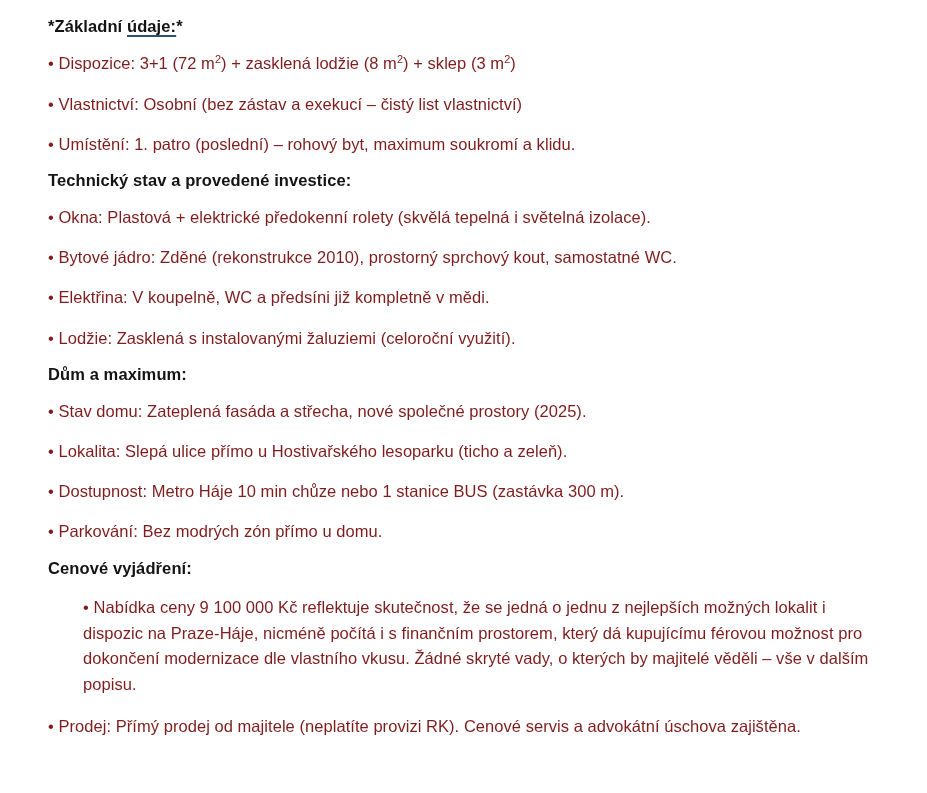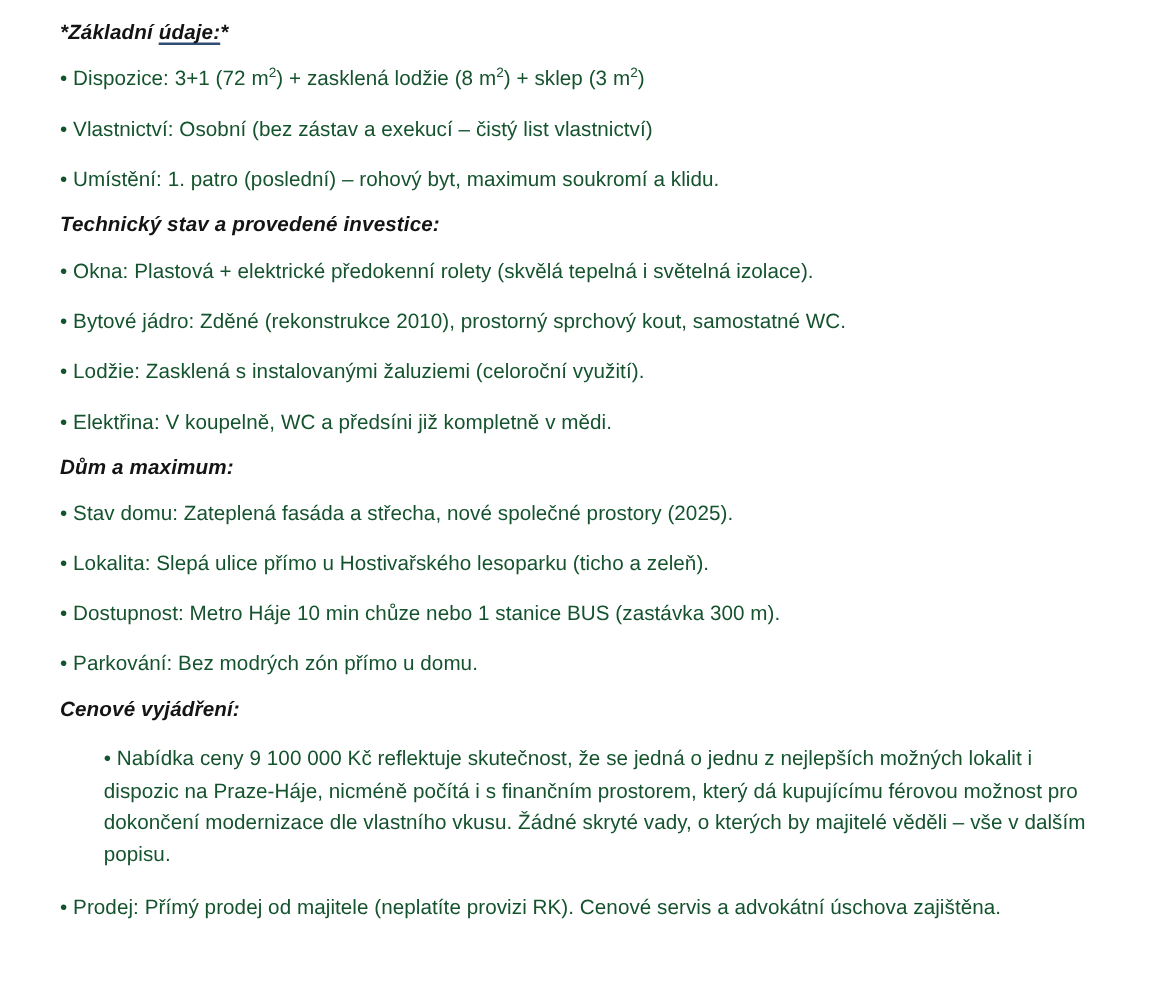--- a/index.html
+++ b/index.html
@@ -32,38 +32,37 @@
   }
   
   .heading {
     font-weight: bold;
     font-size: 16.5px;
     line-height: 1.30;
     letter-spacing: 0.1px;
     margin: 0 0 0 0;
     padding: 6px 0 6px 0;
     color: #141414;
-    font-style: italic;
   }
   .heading-top {
     padding-top: 2px;
   }
   .underlined {
     text-decoration: underline;
     text-decoration-color: #2e4f73;
     text-decoration-thickness: 1.6px;
     text-underline-offset: 2.5px;
   }
   
   .bullet {
     font-size: 16.5px;
     line-height: 1.34;
     margin: 0;
     padding: 9px 0 9px 0;
-    color: #14532d;
+    color: #7f1d1d;
     letter-spacing: 0.05px;
   }
   .bullet.para {
     padding: 10px 0 9px 0;
     line-height: 1.55;
     margin-left: 35px;
   }
   sup {
     font-size: 0.66em;
     vertical-align: super;
@@ -82,22 +81,22 @@
       </div>
       <p class="bullet">• Dispozice: 3+1 (72 m<sup>2</sup>) + zasklená lodžie (8 m<sup>2</sup>) + sklep (3 m<sup>2</sup>)</p>
       <p class="bullet">• Vlastnictví: Osobní (bez zástav a exekucí – čistý list vlastnictví)</p>
       <p class="bullet">• Umístění: 1. patro (poslední) – rohový byt, maximum soukromí a klidu.</p>
     </div>
 
     <div class="block">
       <div class="heading">Technický stav a provedené investice:</div>
       <p class="bullet">• Okna: Plastová + elektrické předokenní rolety (skvělá tepelná i světelná izolace).</p>
       <p class="bullet">• Bytové jádro: Zděné (rekonstrukce 2010), prostorný sprchový kout, samostatné WC.</p>
+      <p class="bullet">• Elektřina: V koupelně, WC a předsíni již kompletně v mědi.</p>
       <p class="bullet">• Lodžie: Zasklená s instalovanými žaluziemi (celoroční využití).</p>
-      <p class="bullet">• Elektřina: V koupelně, WC a předsíni již kompletně v mědi.</p>
     </div>
 
     <div class="block">
       <div class="heading">Dům a maximum:</div>
       <p class="bullet">• Stav domu: Zateplená fasáda a střecha, nové společné prostory (2025).</p>
       <p class="bullet">• Lokalita: Slepá ulice přímo u Hostivařského lesoparku (ticho a zeleň).</p>
       <p class="bullet">• Dostupnost: Metro Háje 10 min chůze nebo 1 stanice BUS (zastávka 300 m).</p>
       <p class="bullet">• Parkování: Bez modrých zón přímo u domu.</p>
     </div>
 

